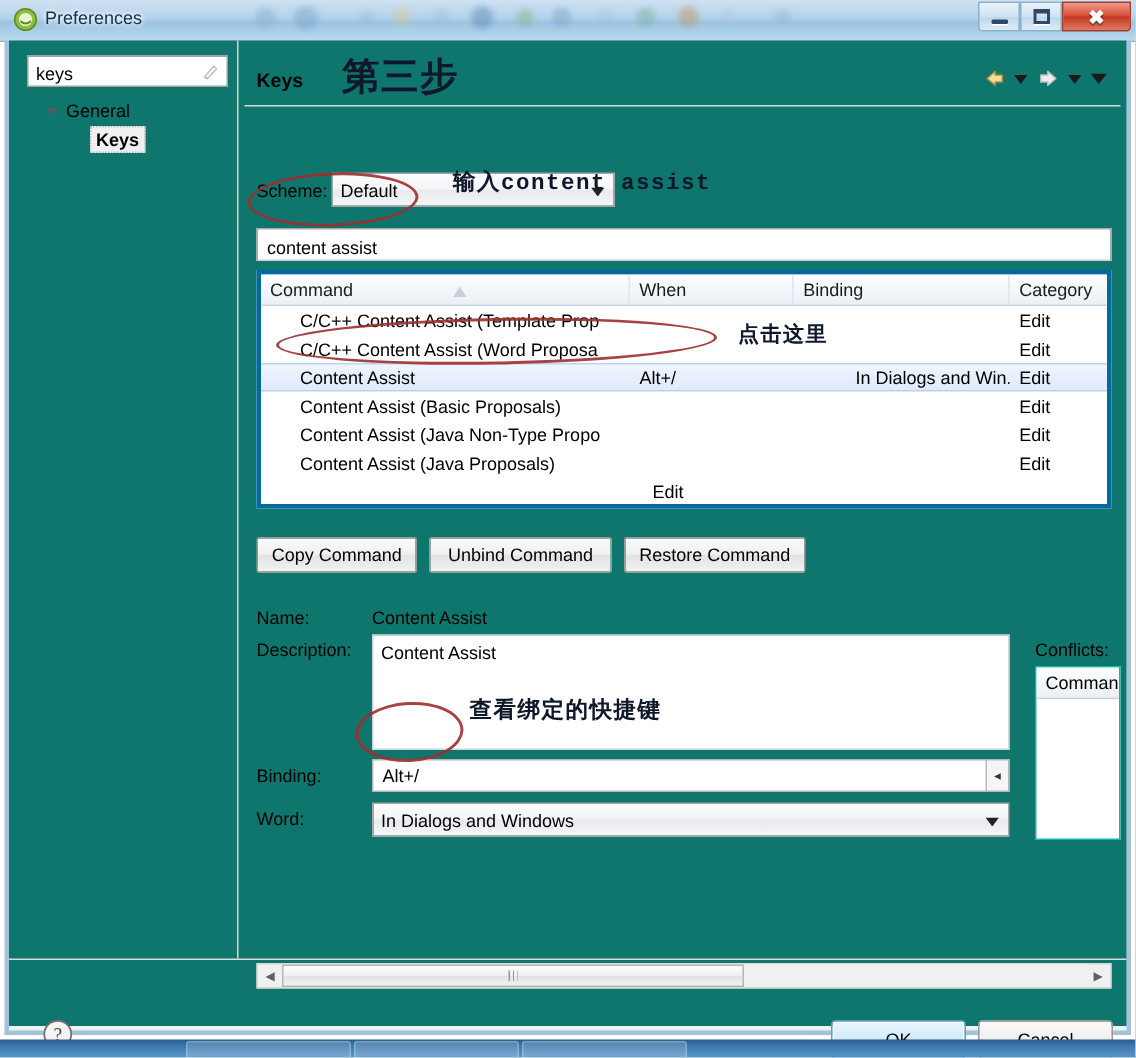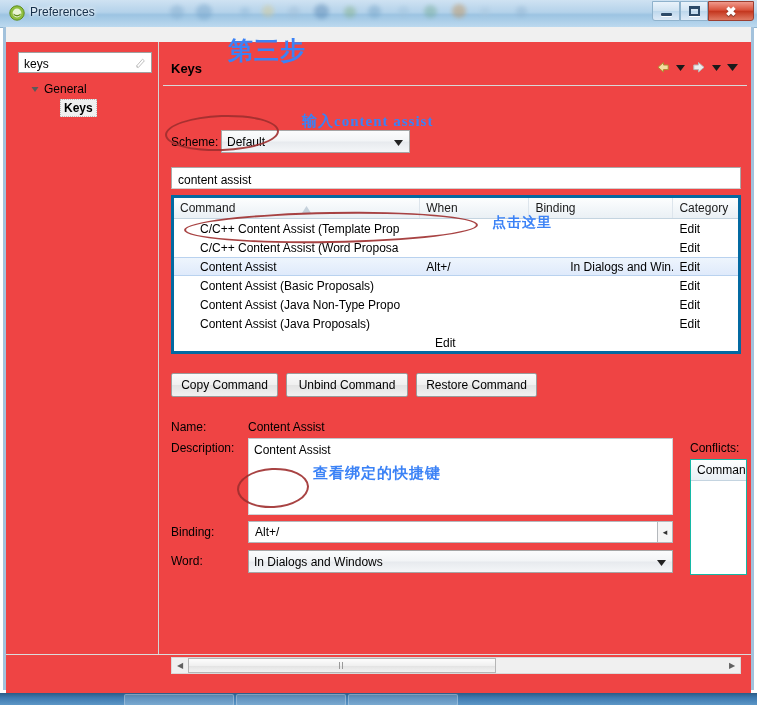--- a/index.html
+++ b/index.html
@@ -116,22 +116,21 @@
     border-left: 3px solid #a3c2dc;
     border-right: 3px solid #a3c2dc;
     border-bottom: 3px solid #a3c2dc;
     box-sizing: border-box;
     background-clip: padding-box;
   }
   .dialog-inner {
     position: absolute;
     left: 0; top: 0;
     width: 745px; height: 657px;
-    background: #ef4444;
-    margin-top: 15px;
+    background: #0f766e;
   }
 
   
   .sidebar {
     position: absolute;
     left: 8px; top: 5px;
     width: 142px; height: 603px;
   }
   .filter-wrap {
     position: absolute;
@@ -465,22 +464,22 @@
     box-shadow: 0 0 0 1px #ffffff inset;
   }
   #btn-cancel {
     left: 646px; top: 653px; width: 90px; height: 26px;
     border-radius: 3px;
   }
 
   
   .anno {
     position: absolute;
-    color: #3b82f6;
-    font-family: Liberation Serif, serif;
+    color: #0f172a;
+    font-family: Liberation Mono, monospace;
     pointer-events: none;
   }
   .anno-ellipse {
     position: absolute;
     border: 2px solid #9e2f2f;
     border-radius: 50%;
     pointer-events: none;
     opacity: 0.9;
   }
   #anno-step3 {

